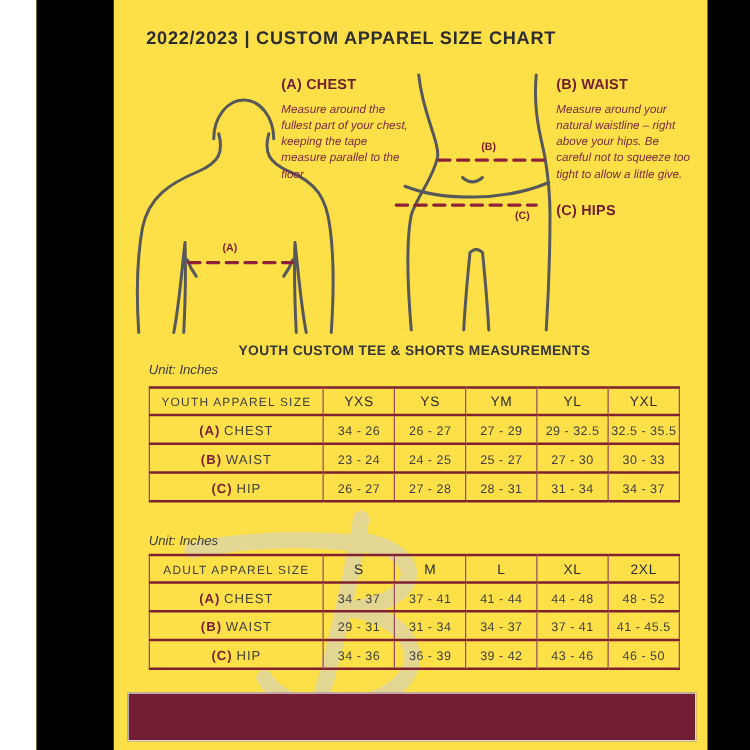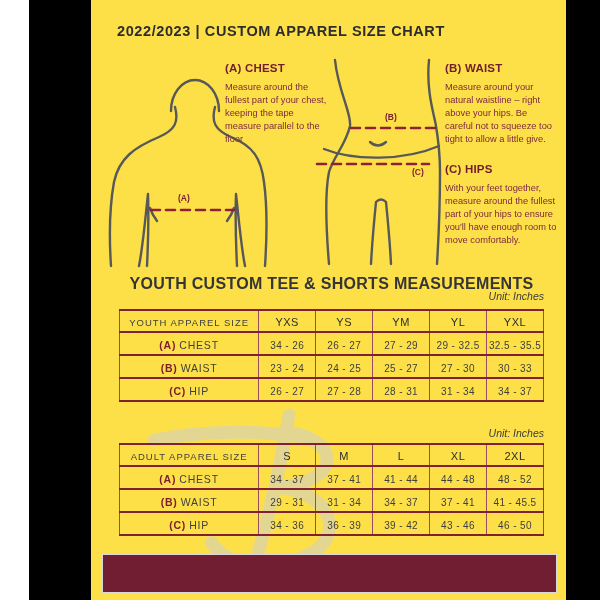--- a/index.html
+++ b/index.html
@@ -17,26 +17,26 @@
 
   
   .fig{position:absolute;z-index:1;}
   .fig path{fill:none;stroke:#57585a;stroke-width:2.4;stroke-linecap:round;}
   .fig .dash{stroke:#8e2138;stroke-width:2.6;stroke-dasharray:9 6;}
   .fig-label{position:absolute;font-size:8.5px;font-weight:bold;color:#7b1c2f;z-index:2;}
 
   
   .instr{position:absolute;z-index:2;}
   .instr h3{margin:0 0 7px 0;font-size:11.5px;font-weight:bold;color:#711d2e;letter-spacing:.2px;}
-  .instr p{margin:0;font-size:9.3px;color:#7c2940;line-height:1.4;}
+  .instr p{margin:0;font-size:9.3px;font-style:italic;color:#7c2940;line-height:1.4;}
 
   
-  .section-title{position:absolute;left:90px;width:425px;text-align:center;font-size:16px;
+  .section-title{position:absolute;left:90px;width:425px;text-align:center;font-size:11px;
                  font-weight:bold;color:#353537;letter-spacing:.3px;z-index:2;}
-  .section-unit{position:absolute;left:90px;width:425px;text-align:right;font-size:10.5px;
+  .section-unit{position:absolute;left:90px;width:425px;text-align:left;font-size:10.5px;
                 font-style:italic;color:#3b3b3d;z-index:2;}
   table.size{position:absolute;left:90px;width:425px;border-collapse:collapse;
              table-layout:fixed;z-index:2;}
   table.size td{border-left:1px solid #9a4b5e;border-right:1px solid #9a4b5e;
                 border-top:2px solid #7f2033;border-bottom:2px solid #7f2033;
                 text-align:center;padding:0;}
   td.col0{width:32.6%;text-align:left;padding-left:9px;}
   .hdr-lbl{font-size:9.5px;color:#3e3e40;letter-spacing:1px;}
   .hdr-size{font-size:11px;font-weight:normal;color:#2c2c2e;letter-spacing:.5px;}
   .row-lbl{font-size:10.5px;color:#3e3e40;letter-spacing:.8px;}
@@ -90,21 +90,20 @@
   <div class="instr" style="left:196px;top:62px;width:103px;">
     <h3>(A) CHEST</h3>
     <p>Measure around the fullest part of your chest, keeping the tape measure parallel to the floor</p>
   </div>
   <div class="instr" style="left:416px;top:62px;width:112px;">
     <h3>(B) WAIST</h3>
     <p>Measure around your natural waistline – right above your hips. Be careful not to squeeze too tight to allow a little give.</p>
   </div>
   <div class="instr" style="left:416px;top:163px;width:114px;">
     <h3>(C) HIPS</h3>
-    <p>With your feet together, measure around the fullest part of your hips to ensure you'll have enough room to move comfortably.</p>
   </div>
 
   <div class="section-title" style="top:275px;">YOUTH CUSTOM TEE &amp; SHORTS MEASUREMENTS</div>
   <div class="section-unit" style="top:290px;">Unit: Inches</div>
   <table class="size" style="top:309px;">
     <tbody>
         <tr class="h-row">
       <td class="col0"><span class="hdr-lbl">YOUTH APPAREL SIZE</span></td>
       <td><span class="hdr-size">YXS</span></td>
       <td><span class="hdr-size">YS</span></td>

